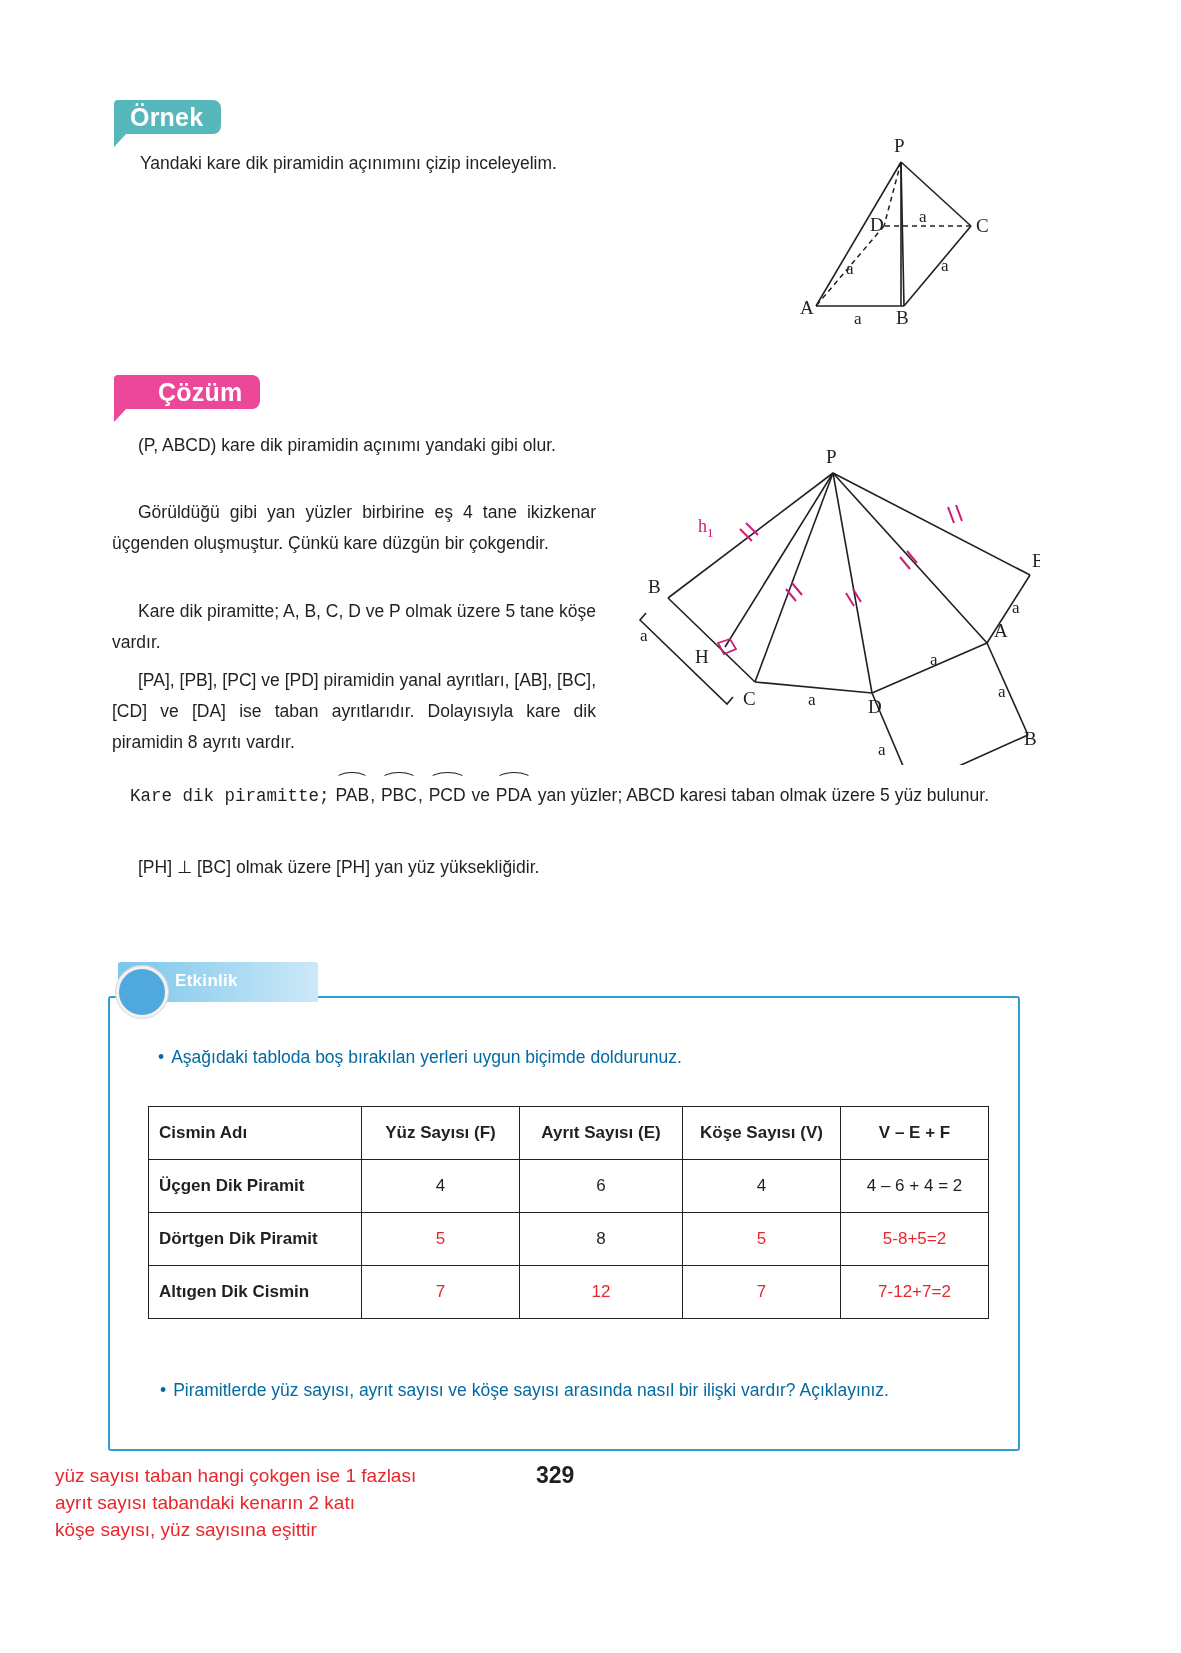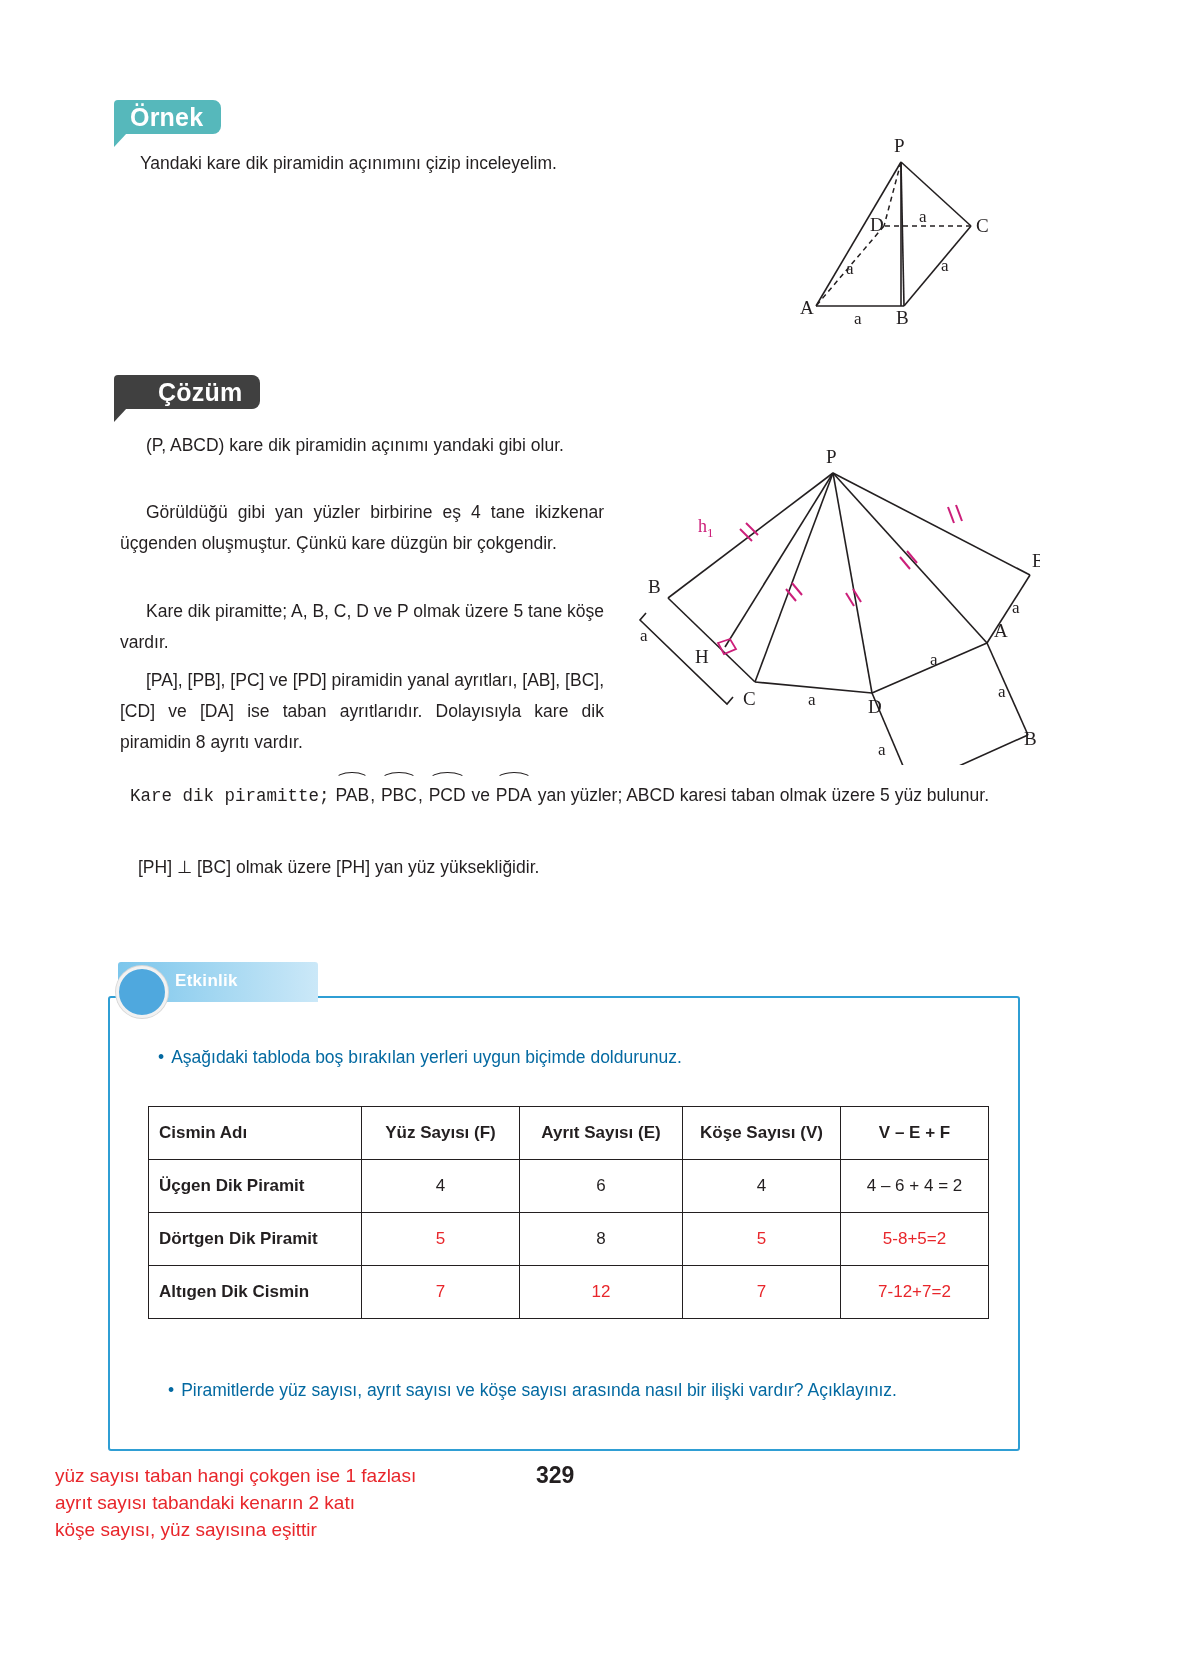--- a/index.html
+++ b/index.html
@@ -34,32 +34,32 @@
     content: "";
     position: absolute;
     left: 0;
     bottom: -13px;
     width: 13px;
     height: 14px;
     background: inherit;
     clip-path: polygon(0 0, 100% 0, 0 100%);
   }
   .ribbon-ornek { background: #56b8bb; }
-  .ribbon-cozum { background: #404040; padding-left: 44px; }
+  .ribbon-cozum { background: #ec4899; padding-left: 44px; }
 
   
   .para {
     position: absolute;
     font-size: 17.5px;
     line-height: 31px;
     color: #231f20;
     text-align: justify;
     text-justify: inter-word;
   }
-  .para.indent { text-indent: 26px; margin-left: 8px; }
+  .para.indent { text-indent: 26px; }
   .para.nojustify { text-align: left; }
 
   
   #etkinlik-box {
     position: absolute;
     left: 108px;
     top: 996px;
     width: 912px;
     height: 455px;
     border: 2px solid #2f9ed4;
@@ -358,21 +358,21 @@
     <tr>
       <td class="left">Altıgen Dik Cismin</td>
       <td class="filled">7</td>
       <td class="filled lower">12</td>
       <td class="filled lower">7</td>
       <td class="filled lower">7-12+7=2</td>
     </tr>
   </tbody>
 </table>
 
-<div class="bullet-line" style="left:168px; top:1377px; width:840px;">Piramitlerde yüz sayısı, ayrıt sayısı ve köşe sayısı arasında nasıl bir ilişki vardır? Açıklayınız.</div>
+<div class="bullet-line" style="left:160px; top:1377px; width:840px;">Piramitlerde yüz sayısı, ayrıt sayısı ve köşe sayısı arasında nasıl bir ilişki vardır? Açıklayınız.</div>
 
 <div id="handwriting">
   <div>yüz sayısı taban hangi çokgen ise 1 fazlası</div>
   <div>ayrıt sayısı tabandaki kenarın 2 katı</div>
   <div>köşe sayısı, yüz sayısına eşittir</div>
 </div>
 
 <div id="page-number">329</div>
 
 </body></html>

